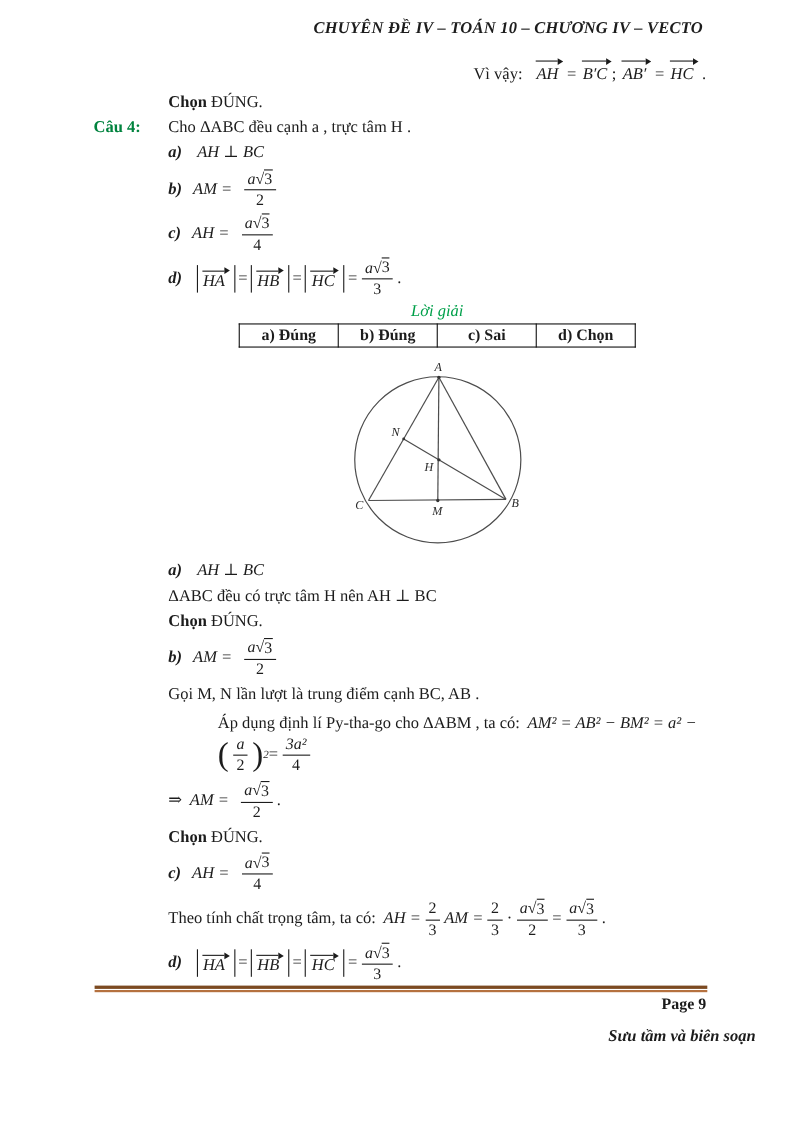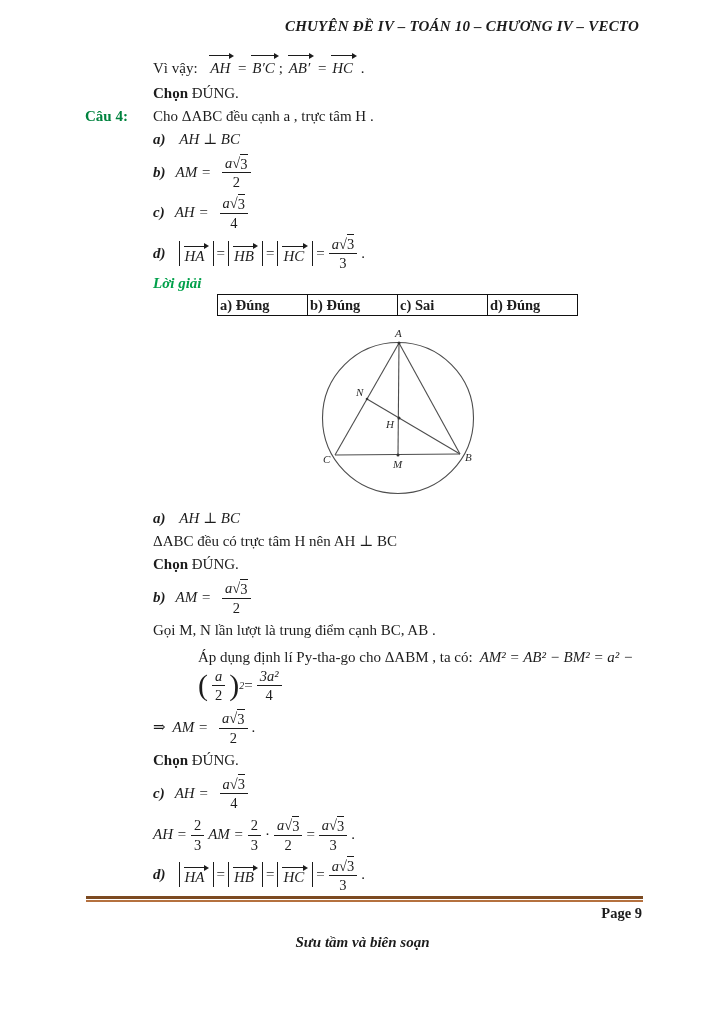--- a/index.html
+++ b/index.html
@@ -69,53 +69,53 @@
   .sup{vertical-align:0.7em;font-size:10px;font-style:italic;}
   .bigp{font-size:30px;font-weight:400;vertical-align:middle;line-height:0;}
   .qrow{position:relative;}
   .qnum{
     position:absolute;left:-68px;top:0;
     color:var(--q-green);font-weight:bold;
   }
   .item-label{font-weight:bold;font-style:italic;margin-right:10px;}
   .gap-r{margin-right:7px;}
   .sol-title{
-    text-align:left;color:var(--sol-green);
-    font-weight:bold;font-style:italic;margin:4px 0 2px;
+    text-align:center;color:var(--sol-green);
+    font-weight:normal;font-style:italic;margin:4px 0 2px;
   }
   table.answers{
     border-collapse:collapse;margin:2px auto 4px;
   }
   table.answers td{
     border:1.3px solid #111;
     width:90px;height:21px;
-    font-weight:bold;font-size:14.5px;
+    text-align:center;font-weight:bold;font-size:14.5px;
     padding:0 2px;
   }
   .figure{text-align:center;margin:8px 0 8px;}
   .figure svg{display:inline-block;}
   .footer{position:absolute;left:0;right:0;top:896px;}
   .rule{margin:0 44px 0 48px;}
   .rule-top{height:3px;background:var(--rule-dark);}
   .rule-bot{height:2px;background:var(--rule-light);margin-top:1px;}
   .pagenum{text-align:right;margin:3px 45px 0 0;font-weight:bold;font-size:14.5px;}
-  .credit{text-align:center;margin-top:12px;font-weight:bold;font-style:italic;font-size:15px;}
+  .credit{text-align:right;margin-top:12px;font-weight:bold;font-style:italic;font-size:15px;}
 </style>
 </head>
 <body>
 
 <div class="page">
 
   <div class="header">
     <span>CHUYÊN ĐỀ IV – TOÁN 10 – CHƯƠNG IV – VECTO</span>
   </div>
 
   <div class="content">
 
-    <div class="row" style="margin-bottom:4px;padding-top:2px;">
+    <div class="row" style="margin-bottom:4px;padding-top:2px;text-align:right;">
       <span class="gap-r">Vì vậy:</span>
       <span class="vec">AH</span>
       <span>=</span>
       <span class="vec">B′C</span><span>;</span>
       <span class="vec">AB′</span>
       <span>=</span>
       <span class="vec">HC</span>
       <span>.</span>
     </div>
 
@@ -168,21 +168,21 @@
     </div>
 
     <div class="sol-title">Lời giải</div>
 
     <table class="answers">
       <tbody>
           <tr>
         <td>a) Đúng</td>
         <td>b) Đúng</td>
         <td>c) Sai</td>
-        <td>d) Đúng</td>
+        <td>d) Chọn</td>
       </tr>
     </tbody>
       </table>
 
     <div class="figure">
       <svg width="190" height="172" viewBox="0 0 190 172">
         <circle cx="95" cy="94" r="75.5" fill="none" stroke="#4d4d4d" stroke-width="1.1"></circle>
         <line x1="96" y1="19" x2="32" y2="131" stroke="#4d4d4d" stroke-width="1.1"></line>
         <line x1="96" y1="19" x2="157" y2="130" stroke="#4d4d4d" stroke-width="1.1"></line>
         <line x1="32" y1="131" x2="157" y2="130" stroke="#4d4d4d" stroke-width="1.1"></line>
@@ -255,20 +255,21 @@
     <div class="frow">
       <span class="item-label">c)</span>
       <span class="m gap-r">AH =</span>
       <span class="frac">
         <span class="num"><span class="m">a√</span><span class="rad">3</span></span>
         <span class="den">4</span>
       </span>
     </div>
 
     <div class="frow" style="margin-top:5px;">
+      <span class="gap-r">Theo tính chất trọng tâm, ta có:</span>
       <span class="m">AH =</span>
       <span class="frac">
         <span class="num">2</span>
         <span class="den">3</span>
       </span>
       <span class="m">AM =</span>
       <span class="frac">
         <span class="num">2</span>
         <span class="den">3</span>
       </span>

